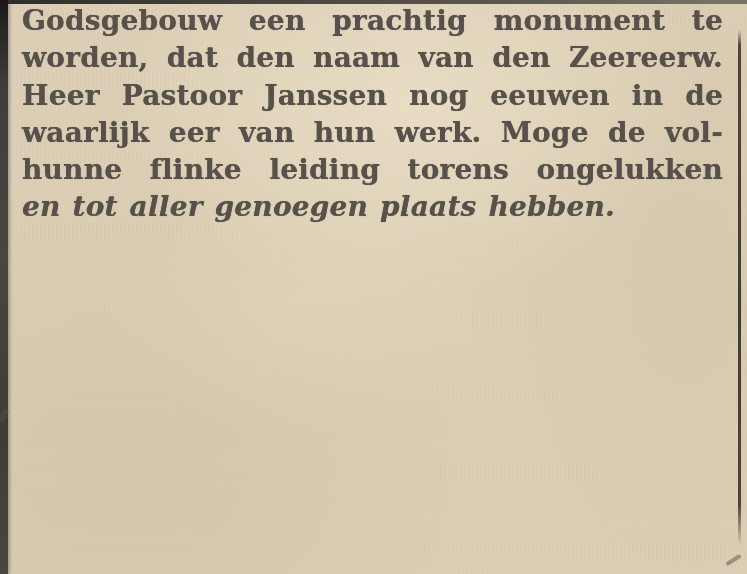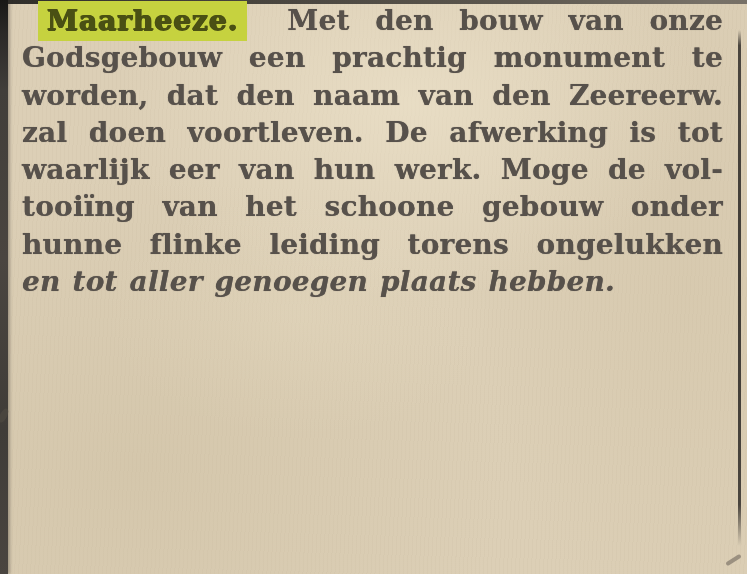--- a/index.html
+++ b/index.html
@@ -81,21 +81,19 @@
 </head>
 <body>
 
 <div class="top-edge"></div>
 <div class="left-edge"></div>
 <div class="right-rule"></div>
 <div class="left-mark"></div>
 <div class="corner-mark"></div>
 
 <div class="article">
-    <div class="line indent"><span class="hl lead">Maarheeze.</span>  <span>Met den bouw van onze</span></div>
     <div class="line"><span>Godsgebouw een prachtig monument te</span></div>
     <div class="line"><span>worden, dat den naam van den Zeereerw.</span></div>
-    <div class="line"><span>zal doen voortleven. De afwerking is tot</span></div>
+    <div class="line"><span>Heer Pastoor Janssen nog eeuwen in de</span></div>
     <div class="line"><span>waarlijk eer van hun werk. Moge de vol-</span></div>
-    <div class="line"><span>tooiïng van het schoone gebouw onder</span></div>
     <div class="line"><span>hunne flinke leiding torens ongelukken</span></div>
     <div class="line last"><span>en tot aller genoegen plaats hebben.</span></div>
   </div>
 
 </body></html>

